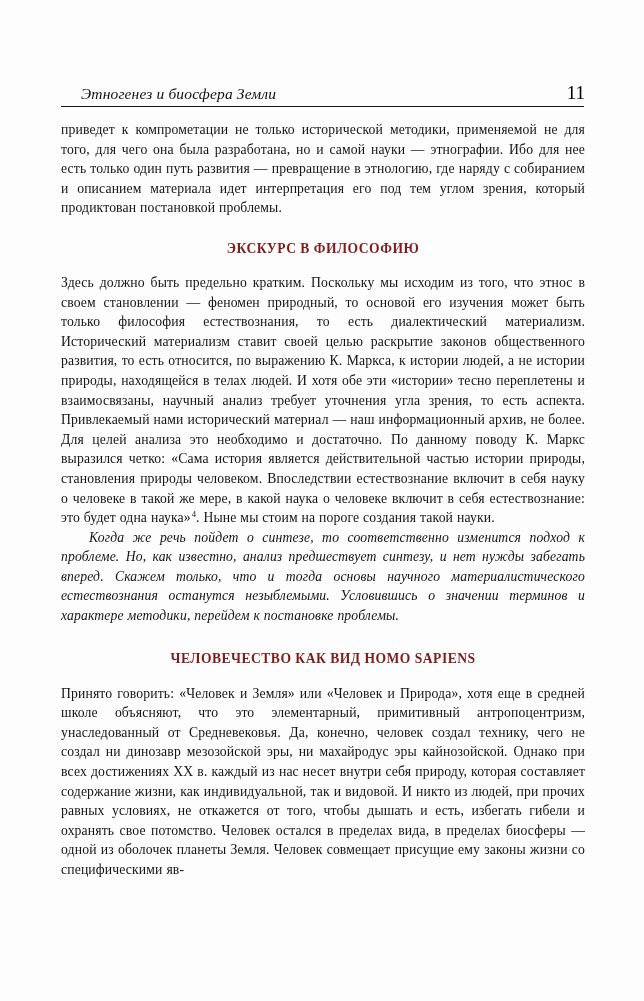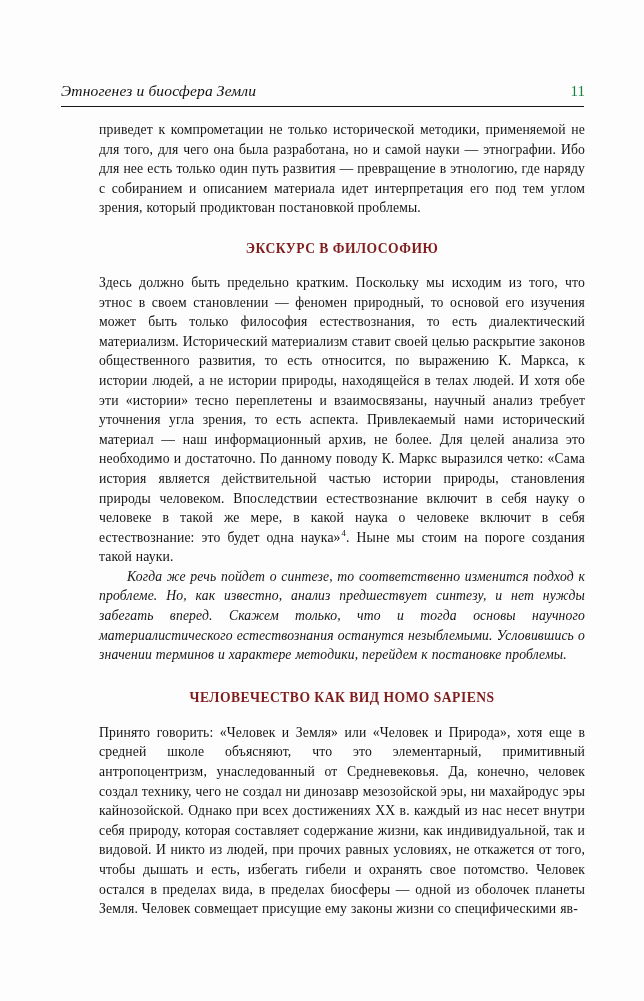--- a/index.html
+++ b/index.html
@@ -46,44 +46,44 @@
     top: 82px;
     width: 524px;
   }
 
   
   .running-head {
     display: flex;
     align-items: baseline;
     justify-content: space-between;
     height: 20px;
+    margin-left: 20px;
   }
   .running-head-title {
     font-style: italic;
     font-size: 15.5px;
     letter-spacing: 0.15px;
     color: #101010;
     white-space: nowrap;
   }
   .running-head-folio {
-    font-size: 15px;
-    color: #15803d;
+    font-size: 19px;
+    color: #000000;
     font-family: "Liberation Serif", "DejaVu Serif", serif;
   }
   .head-rule {
     margin-top: 4px;
     height: 0;
     border-top: 1.6px solid #161616;
     width: 523px;
   }
 
   
   .body-block {
     margin-top: 13px;
-    margin-left: 38px;
   }
   p.para {
     margin: 0;
     font-size: 13.7px;
     line-height: 19.6px;
     text-align: justify;
     text-justify: inter-word;
     color: #131313;
     letter-spacing: 0.01em;
     word-spacing: 0.02em;

